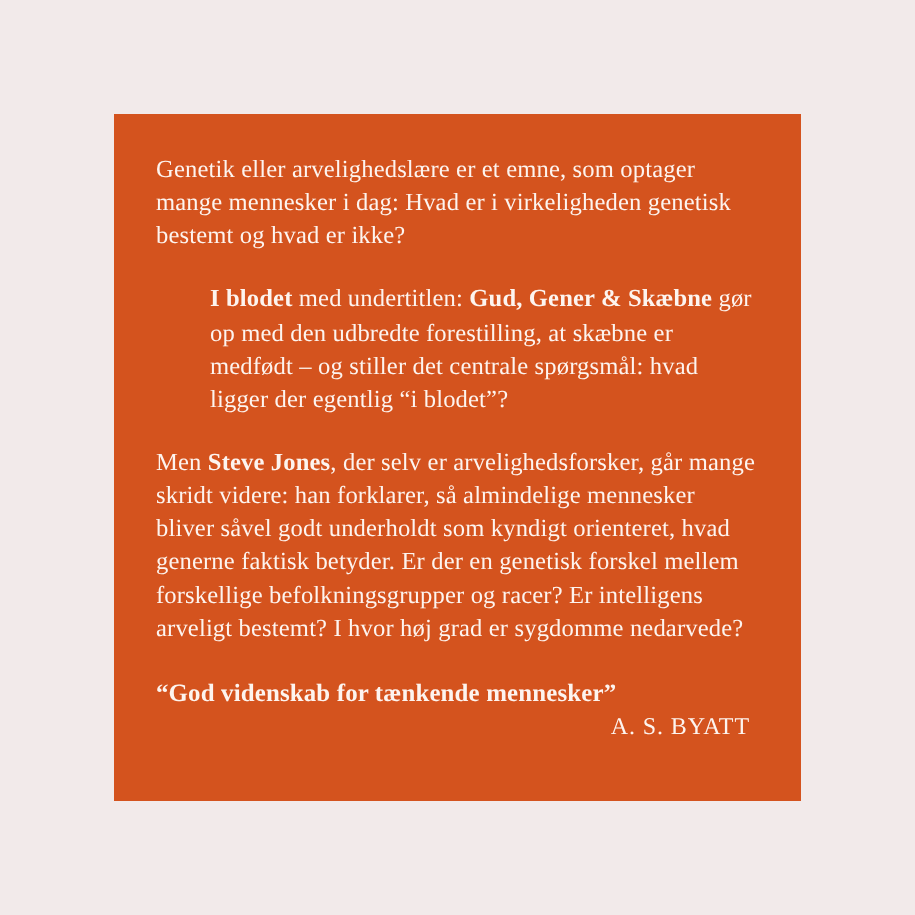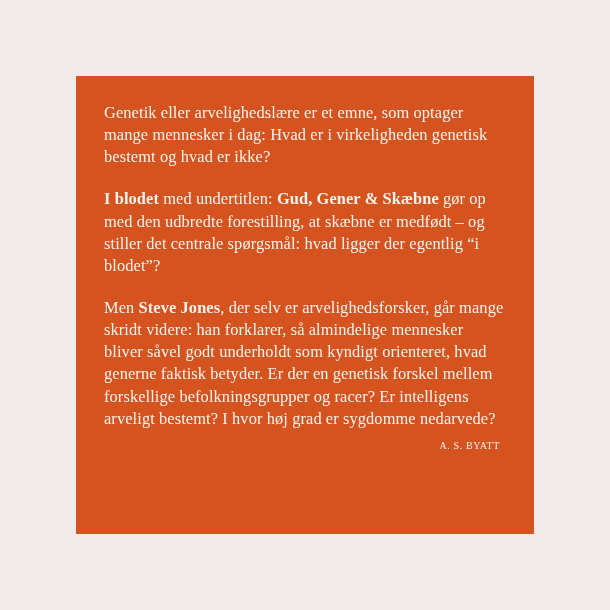--- a/index.html
+++ b/index.html
@@ -33,50 +33,51 @@
   .para {
     font-family: "Liberation Serif", serif;
     font-size: 16.4px;
     line-height: 1.35;
     color: #fdf4ef;
     margin: 0 0 17px 0;
     text-align: left;
     letter-spacing: 0.1px;
   }
   .para.p1 { margin-bottom: 20px; }
-  .para.p2 { margin-bottom: 20px; }
+  .para.p2 { margin-bottom: 20px; margin-left: 36px; }
   .para.p3 { margin-bottom: 10px; }
   .bold {
     font-weight: bold;
   }
   .quote {
     font-family: "Liberation Serif", serif;
     font-size: 16.6px;
     font-weight: bold;
     color: #fdf4ef;
     margin: 22px 0 4px 0;
     letter-spacing: 0.1px;
   }
   .attrib {
     font-family: "Liberation Serif", serif;
-    font-size: 10px;
+    font-size: 16px;
     color: #fdf4ef;
     text-align: right;
     letter-spacing: 0.6px;
     margin: 2px 6px 0 0;
   }
 </style>
 </head>
 <body>
 
 <div class="page">
   <div class="cover">
 
     <p class="para p1">Genetik eller arvelighedslære er et emne, som optager mange mennesker i dag: Hvad er i virkeligheden genetisk bestemt og hvad er ikke?</p>
 
     <p class="para p2"><span class="bold">I blodet</span><span> med undertitlen: </span><span class="bold">Gud, Gener &amp; Skæbne</span><span> gør op med den udbredte forestilling, at skæbne er medfødt – og stiller det centrale spørgsmål: hvad ligger der egentlig “i blodet”?</span></p>
 
     <p class="para p3"><span>Men </span><span class="bold">Steve Jones</span><span>, der selv er arvelighedsforsker, går mange skridt videre: han forklarer, så almindelige mennesker bliver såvel godt underholdt som kyndigt orienteret, hvad generne faktisk betyder. Er der en genetisk forskel mellem forskellige befolkningsgrupper og racer? Er intelligens arveligt bestemt? I hvor høj grad er sygdomme nedarvede?</span></p>
 
+    <p class="quote">“God videnskab for tænkende mennesker”</p>
     <p class="attrib">A. S. BYATT</p>
 
   </div>
 </div>
 
 </body></html>

